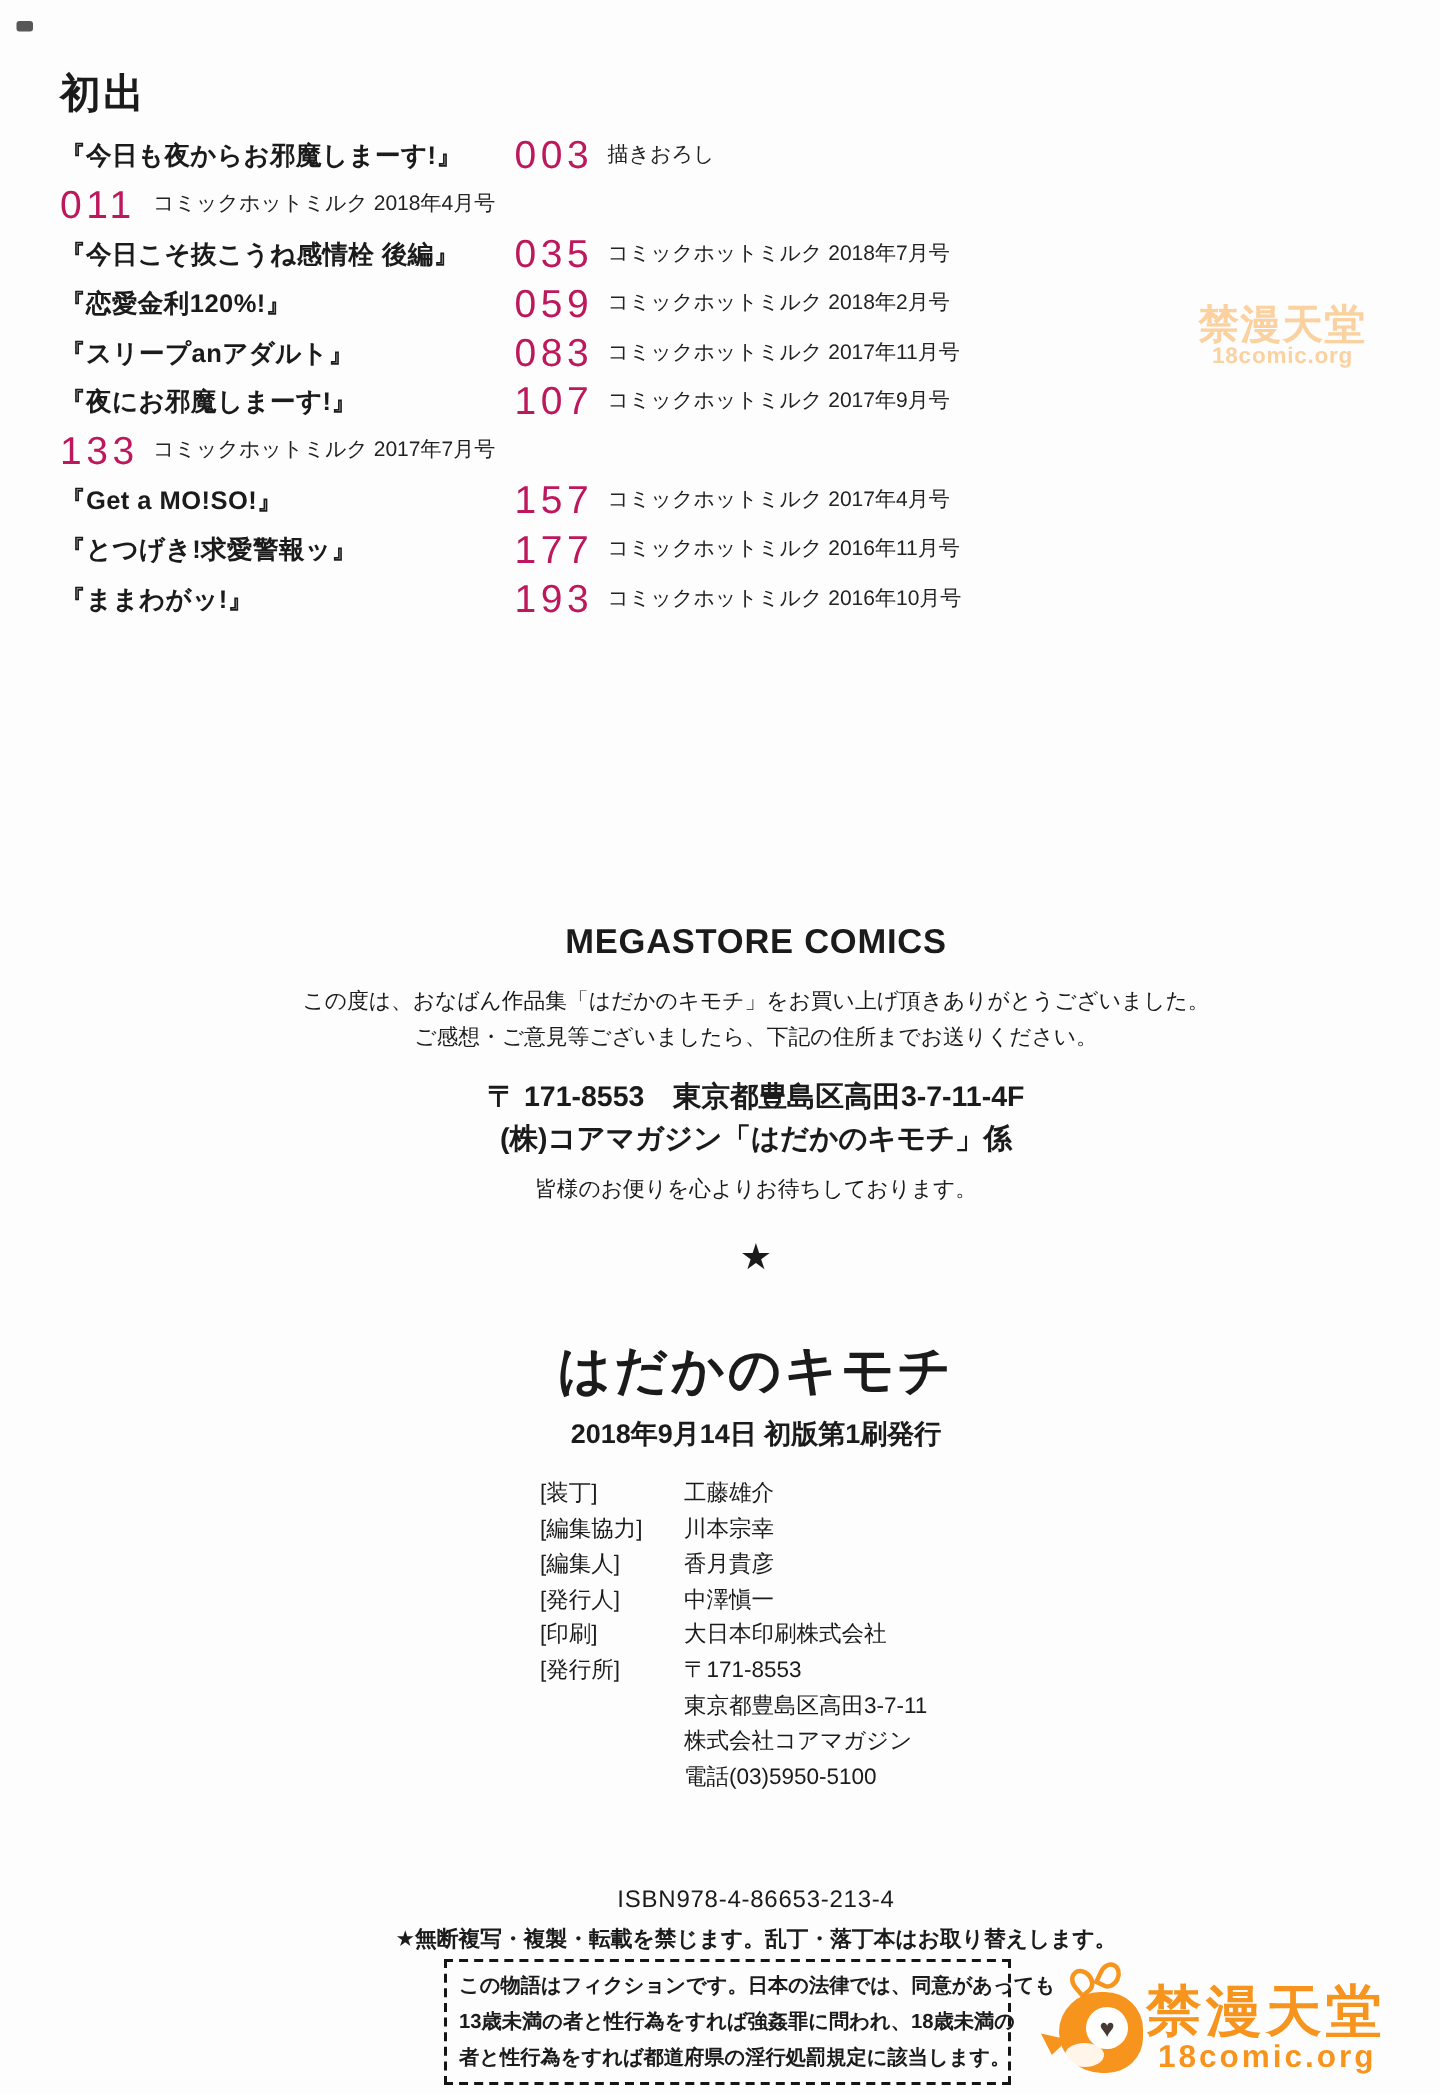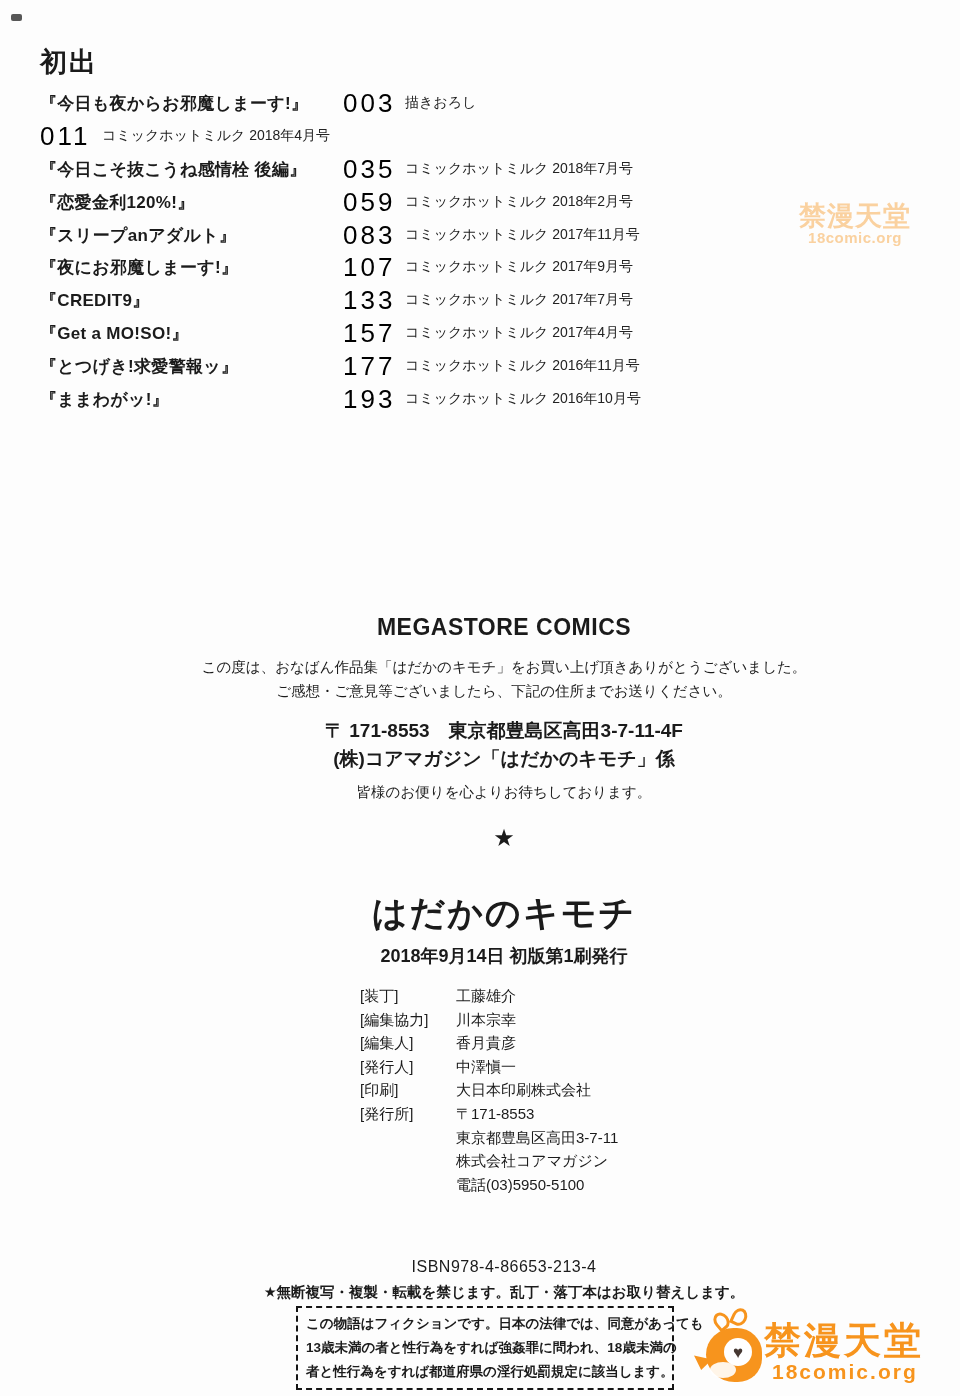--- a/index.html
+++ b/index.html
@@ -9,21 +9,21 @@
     font-family:"Liberation Sans","DejaVu Sans",sans-serif;
     color:#1b1b1b;
   }
   .abs{position:absolute;}
   .speck{left:11px;top:14px;width:11px;height:7px;background:#3a3a3a;border-radius:2px;opacity:.85;}
 
   
   .sec-heading{left:40px;top:44px;font-size:27px;font-weight:700;letter-spacing:2px;}
   .pub-row{left:40px;width:880px;height:30px;display:flex;align-items:center;}
   .pub-title{width:303px;font-size:17px;font-weight:700;letter-spacing:.3px;white-space:nowrap;}
-  .pub-page{width:52px;font-size:26px;font-weight:400;letter-spacing:3px;color:#000000;white-space:nowrap;}
+  .pub-page{width:52px;font-size:26px;font-weight:400;letter-spacing:3px;color:#be185d;white-space:nowrap;}
   .pub-src{font-size:14px;font-weight:500;color:#222;margin-left:10px;white-space:nowrap;}
 
   
   .c{left:0;right:0;text-align:center;white-space:nowrap;margin-left:48px;}
   .brand{top:614px;font-size:23px;font-weight:800;letter-spacing:.5px;}
   .thanks1{top:658px;font-size:14.5px;font-weight:500;}
   .thanks2{top:682px;font-size:14.5px;font-weight:500;}
   .addr1{top:718px;font-size:19px;font-weight:800;}
   .addr2{top:746px;font-size:19px;font-weight:800;}
   .closing{top:783px;font-size:14.5px;font-weight:500;}
@@ -104,21 +104,20 @@
     <span class="pub-title">『スリープanアダルト』</span>
     <span class="pub-page">083</span>
     <span class="pub-src">コミックホットミルク 2017年11月号</span>
   </div>
   <div class="abs pub-row" style="top:252px">
     <span class="pub-title">『夜にお邪魔しまーす!』</span>
     <span class="pub-page">107</span>
     <span class="pub-src">コミックホットミルク 2017年9月号</span>
   </div>
   <div class="abs pub-row" style="top:285px">
-    <span class="pub-title">『CREDIT9』</span>
     <span class="pub-page">133</span>
     <span class="pub-src">コミックホットミルク 2017年7月号</span>
   </div>
   <div class="abs pub-row" style="top:318px">
     <span class="pub-title">『Get a MO!SO!』</span>
     <span class="pub-page">157</span>
     <span class="pub-src">コミックホットミルク 2017年4月号</span>
   </div>
   <div class="abs pub-row" style="top:351px">
     <span class="pub-title">『とつげき!求愛警報ッ』</span>

